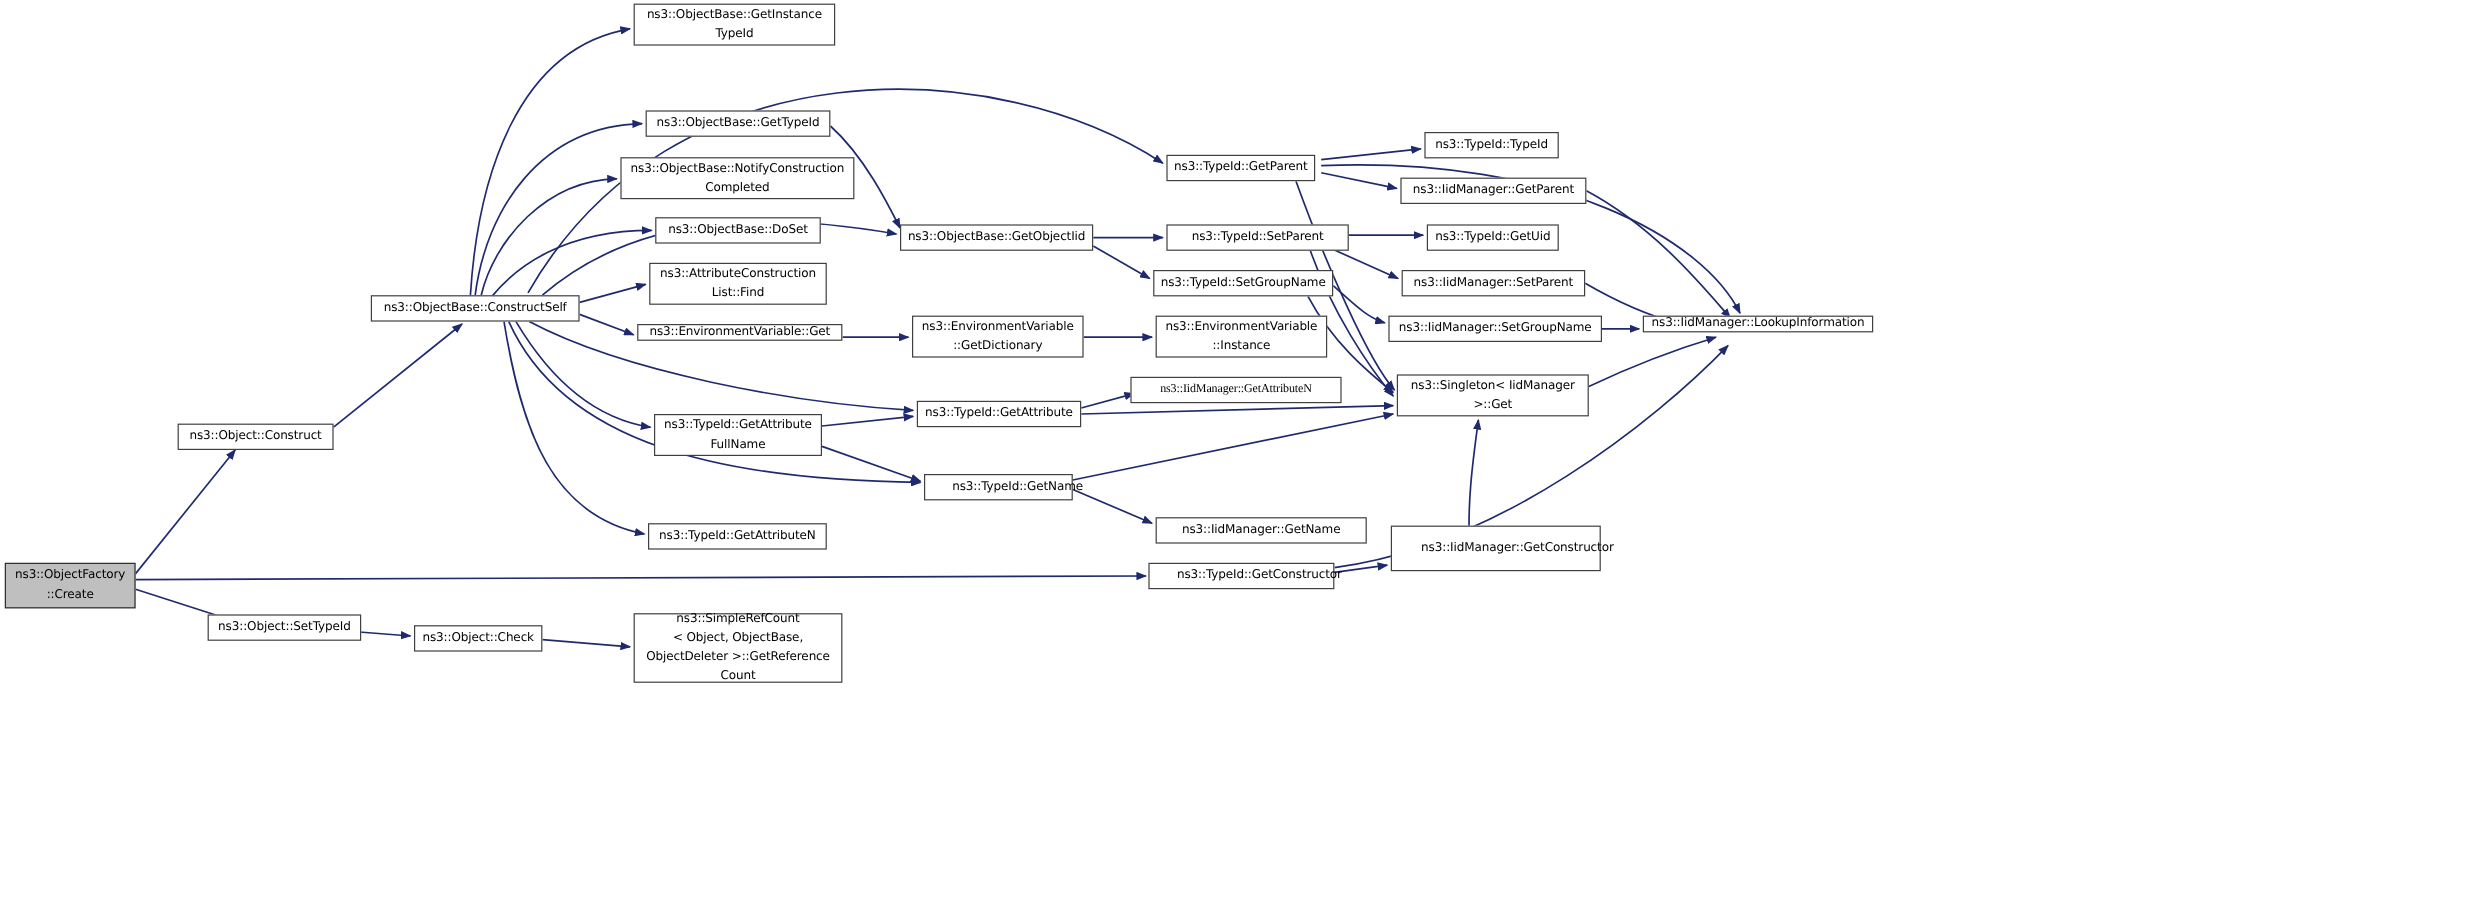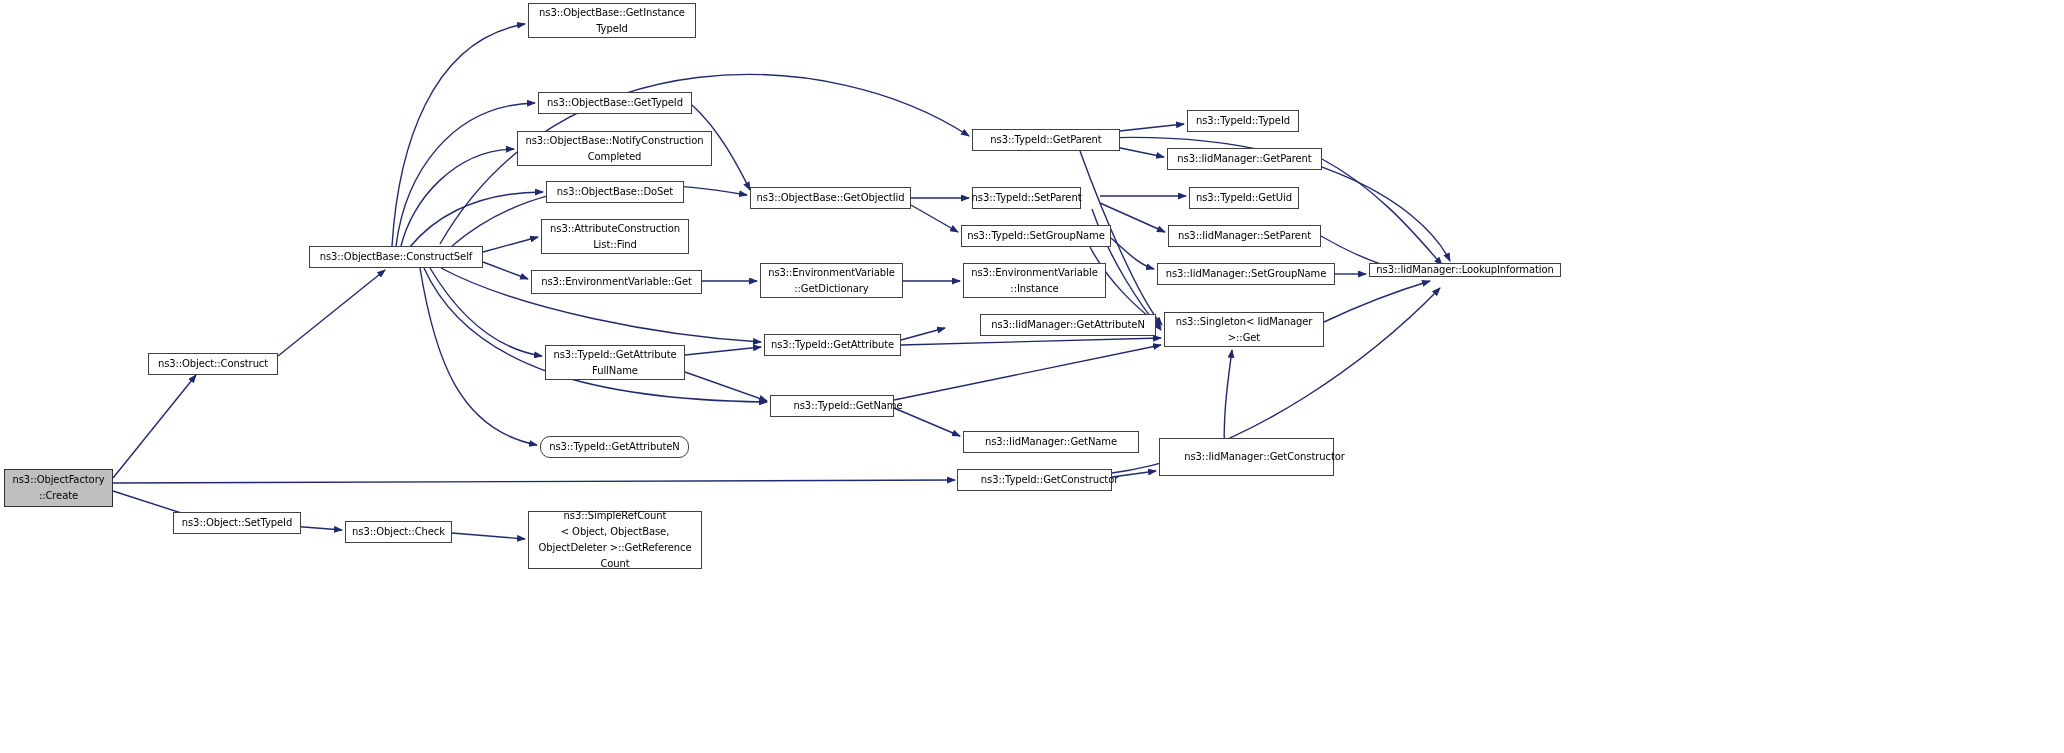--- a/index.html
+++ b/index.html
@@ -116,36 +116,36 @@
 ObjectDeleter &gt;::GetReference
 Count</div>
       <div class="node" style="left: 528px; top: 3px; width: 168px; height: 35px;">ns3::ObjectBase::GetInstance
 TypeId</div>
       <div class="node" style="left: 538px; top: 92px; width: 154px; height: 22px;">ns3::ObjectBase::GetTypeId</div>
       <div class="node" style="left: 517px; top: 131px; width: 195px; height: 35px;">ns3::ObjectBase::NotifyConstruction
 Completed</div>
       <div class="node" style="left: 546px; top: 181px; width: 138px; height: 22px;">ns3::ObjectBase::DoSet</div>
       <div class="node" style="left: 541px; top: 219px; width: 148px; height: 35px;">ns3::AttributeConstruction
 List::Find</div>
-      <div class="node" style="left: 531px; top: 270px; width: 171px; height: 24px;">ns3::EnvironmentVariable::Get</div>
+      <div class="node" style="left: 531px; top: 270px; width: 171px; height: 14px;">ns3::EnvironmentVariable::Get</div>
       <div class="node" style="left: 545px; top: 345px; width: 140px; height: 35px;">ns3::TypeId::GetAttribute
 FullName</div>
-      <div class="node" style="left: 540px; top: 436px; width: 149px; height: 22px; border-radius: 10px;">ns3::TypeId::GetAttributeN</div>
+      <div class="node" style="left: 540px; top: 436px; width: 149px; height: 22px;">ns3::TypeId::GetAttributeN</div>
       <div class="node" style="left: 750px; top: 187px; width: 161px; height: 22px;">ns3::ObjectBase::GetObjectIid</div>
       <div class="node" style="left: 760px; top: 263px; width: 143px; height: 35px;">ns3::EnvironmentVariable
 ::GetDictionary</div>
       <div class="node" style="left: 764px; top: 334px; width: 137px; height: 22px;">ns3::TypeId::GetAttribute</div>
       <div class="node" style="left: 770px; top: 395px; width: 124px; height: 22px; padding-left: 36px;">ns3::TypeId::GetName</div>
       <div class="node" style="left: 957px; top: 469px; width: 155px; height: 22px; padding-left: 34px;">ns3::TypeId::GetConstructor</div>
-      <div class="node" style="left: 972px; top: 129px; width: 148px; height: 22px;">ns3::TypeId::GetParent</div>
-      <div class="node" style="left: 972px; top: 187px; width: 109px; height: 22px;">ns3::TypeId::SetParent</div>
+      <div class="node" style="left: 972px; top: 129px; width: 124px; height: 22px;">ns3::TypeId::GetParent</div>
+      <div class="node" style="left: 972px; top: 187px; width: 152px; height: 22px;">ns3::TypeId::SetParent</div>
       <div class="node" style="left: 961px; top: 225px; width: 150px; height: 22px;">ns3::TypeId::SetGroupName</div>
       <div class="node" style="left: 963px; top: 263px; width: 143px; height: 35px;">ns3::EnvironmentVariable
 ::Instance</div>
-      <div class="node" style="left: 980px; top: 314px; width: 176px; height: 22px;">ns3::IidManager::GetAttributeN</div>
+      <div class="node" style="left: 942px; top: 314px; width: 176px; height: 22px; font-family: Liberation Serif, serif;">ns3::IidManager::GetAttributeN</div>
       <div class="node" style="left: 963px; top: 431px; width: 176px; height: 22px;">ns3::IidManager::GetName</div>
       <div class="node" style="left: 1164px; top: 312px; width: 160px; height: 35px;">ns3::Singleton&lt; IidManager
 &gt;::Get</div>
       <div class="node" style="left: 1159px; top: 438px; width: 175px; height: 38px; padding-left: 40px;">ns3::IidManager::GetConstructor</div>
       <div class="node" style="left: 1187px; top: 110px; width: 112px; height: 22px;">ns3::TypeId::TypeId</div>
       <div class="node" style="left: 1167px; top: 148px; width: 155px; height: 22px;">ns3::IidManager::GetParent</div>
       <div class="node" style="left: 1189px; top: 187px; width: 110px; height: 22px;">ns3::TypeId::GetUid</div>
       <div class="node" style="left: 1168px; top: 225px; width: 153px; height: 22px;">ns3::IidManager::SetParent</div>
       <div class="node" style="left: 1157px; top: 263px; width: 178px; height: 22px;">ns3::IidManager::SetGroupName</div>
       <div class="node" style="left: 1369px; top: 263px; width: 192px; height: 14px;">ns3::IidManager::LookupInformation</div>

